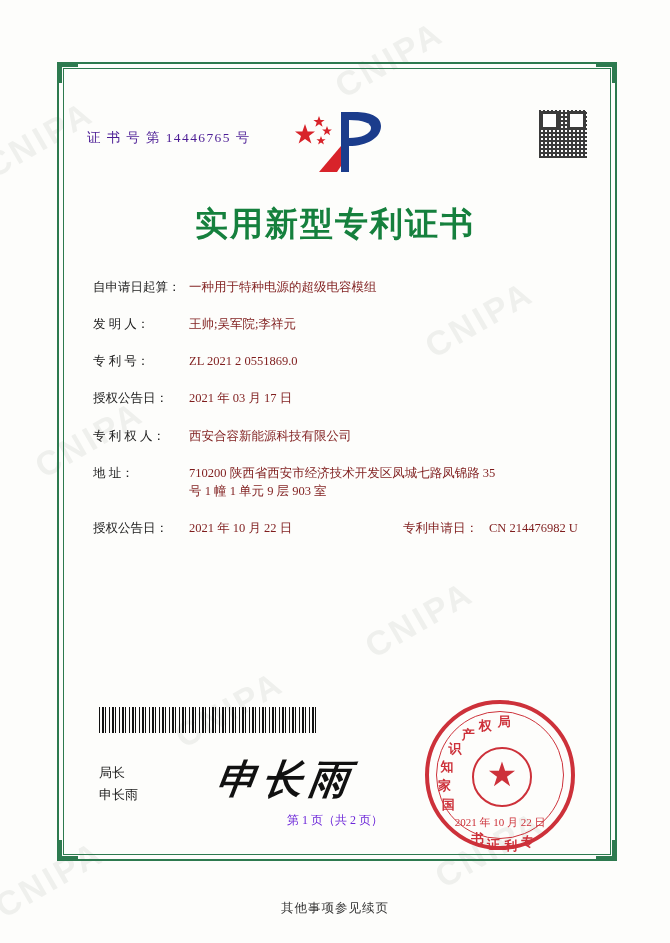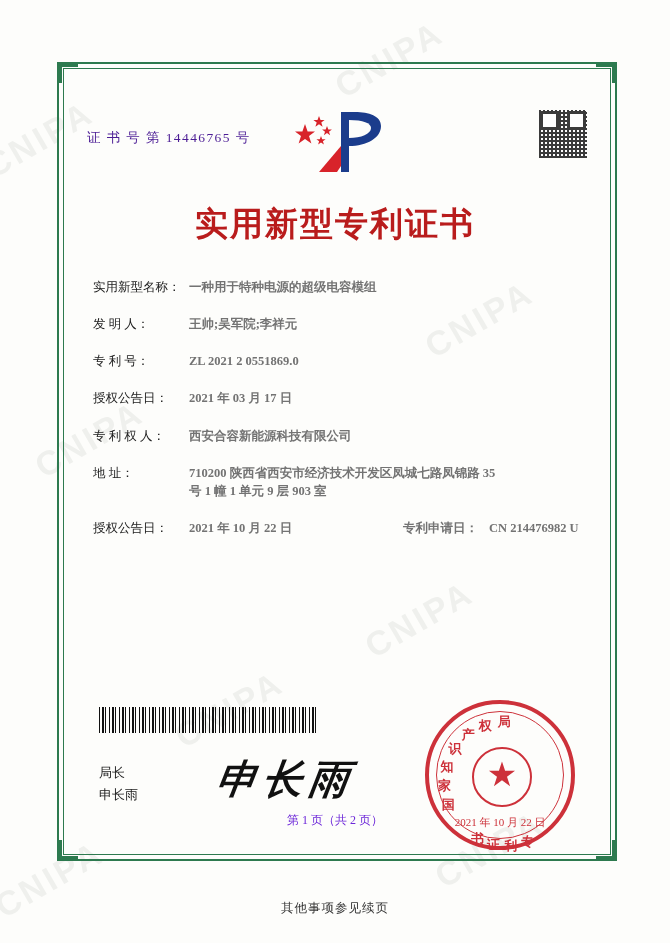--- a/index.html
+++ b/index.html
@@ -117,21 +117,21 @@
   .qr::after  { right: 1px; top: 1px; }
 
   
   .title {
     position: absolute;
     left: 0; right: 0; top: 140px;
     text-align: center;
     font-size: 33px;
     font-weight: 700;
     letter-spacing: 2px;
-    color: #b91c1c;
+    color: #15803d;
     font-family: "DejaVu Serif", serif;
   }
 
   
   .fields {
     position: absolute;
     left: 36px; top: 216px;
     right: 30px;
     font-size: 12.5px;
     line-height: 1.45;
@@ -143,22 +143,21 @@
     align-items: flex-start;
   }
   .field .lbl {
     width: 96px;
     flex: 0 0 96px;
     white-space: nowrap;
     color: #222;
   }
   .field .val {
     flex: 1 1 auto;
-    color: #737373;
-    font-weight: bold;
+    color: #7f1d1d;
   }
   .field .val .line2 { display: block; }
 
   .field.dual .val { display: flex; }
   .field.dual .val .left { width: 214px; flex: 0 0 214px; }
   .field.dual .val .lbl2 { width: 86px; flex: 0 0 86px; white-space: nowrap; }
 
   
   .paras {
     position: absolute;
@@ -312,21 +311,21 @@
       </svg>
     </div>
 
     <div class="qr"></div>
 
     <div class="title">实用新型专利证书</div>
 
     <div class="fields">
 
       <div class="field">
-        <div class="lbl">实用新型名称：</div>
+        <div class="lbl">自申请日起算：</div>
         <div class="val">一种用于特种电源的超级电容模组</div>
       </div>
 
       <div class="field">
         <div class="lbl">发 明 人：</div>
         <div class="val">王帅;吴军院;李祥元</div>
       </div>
 
       <div class="field">
         <div class="lbl">专 利 号：</div>

